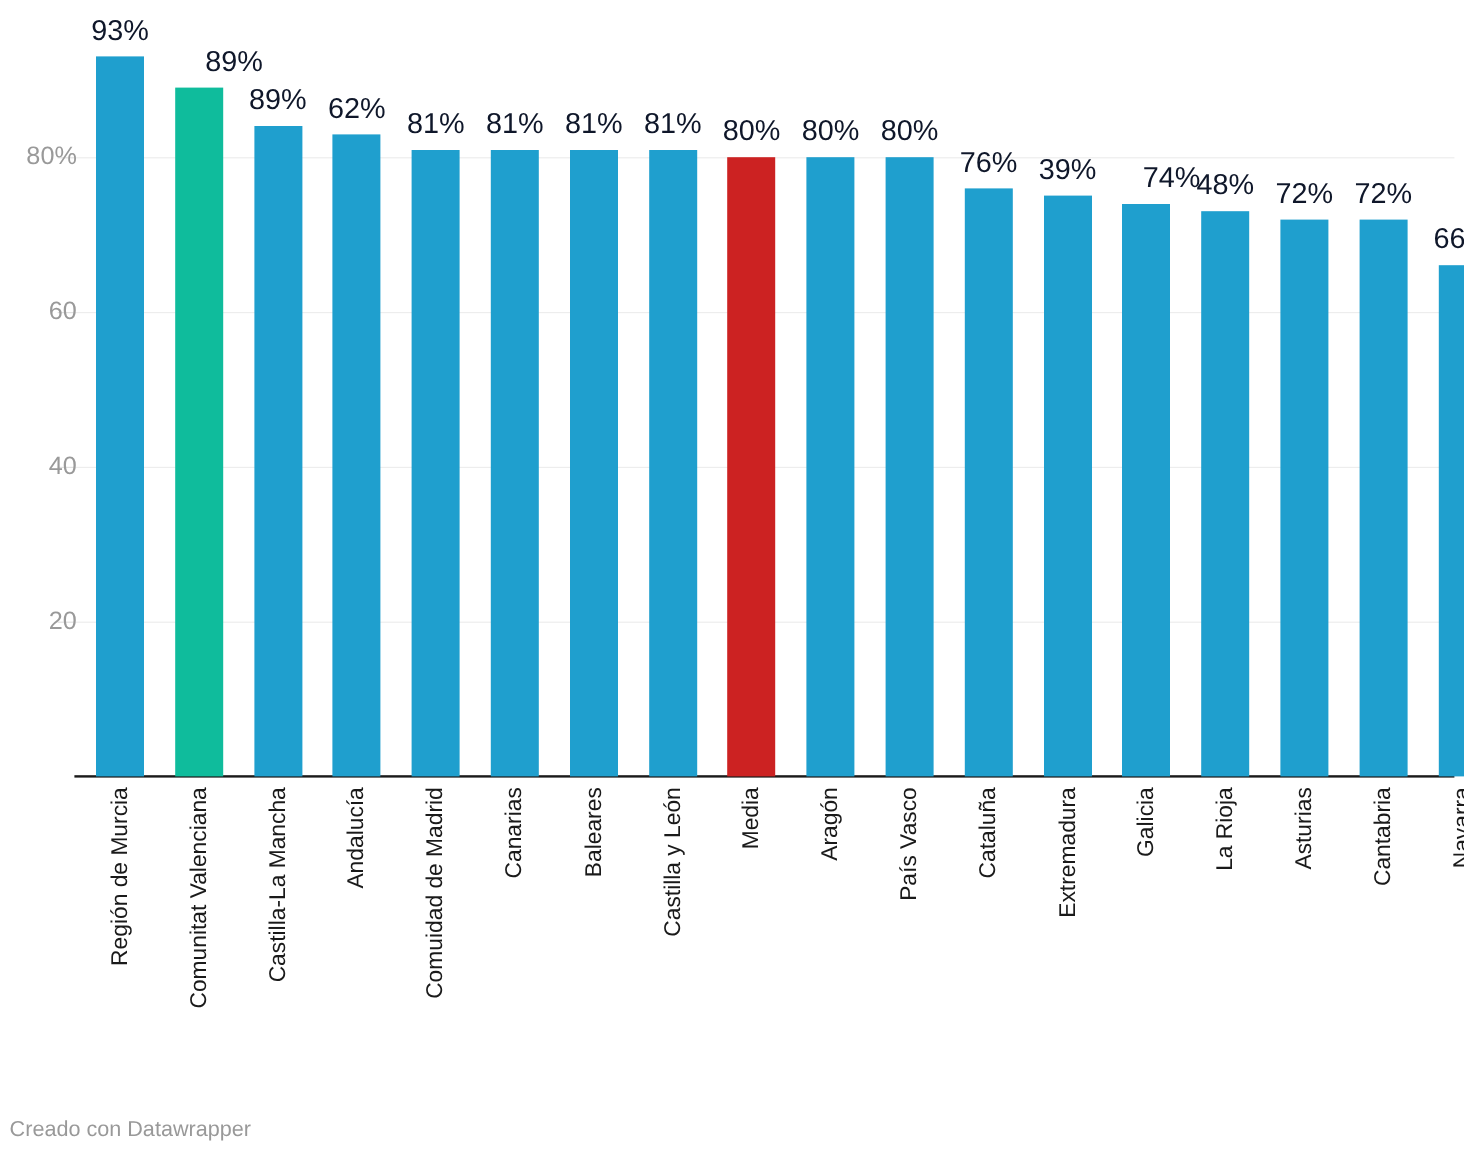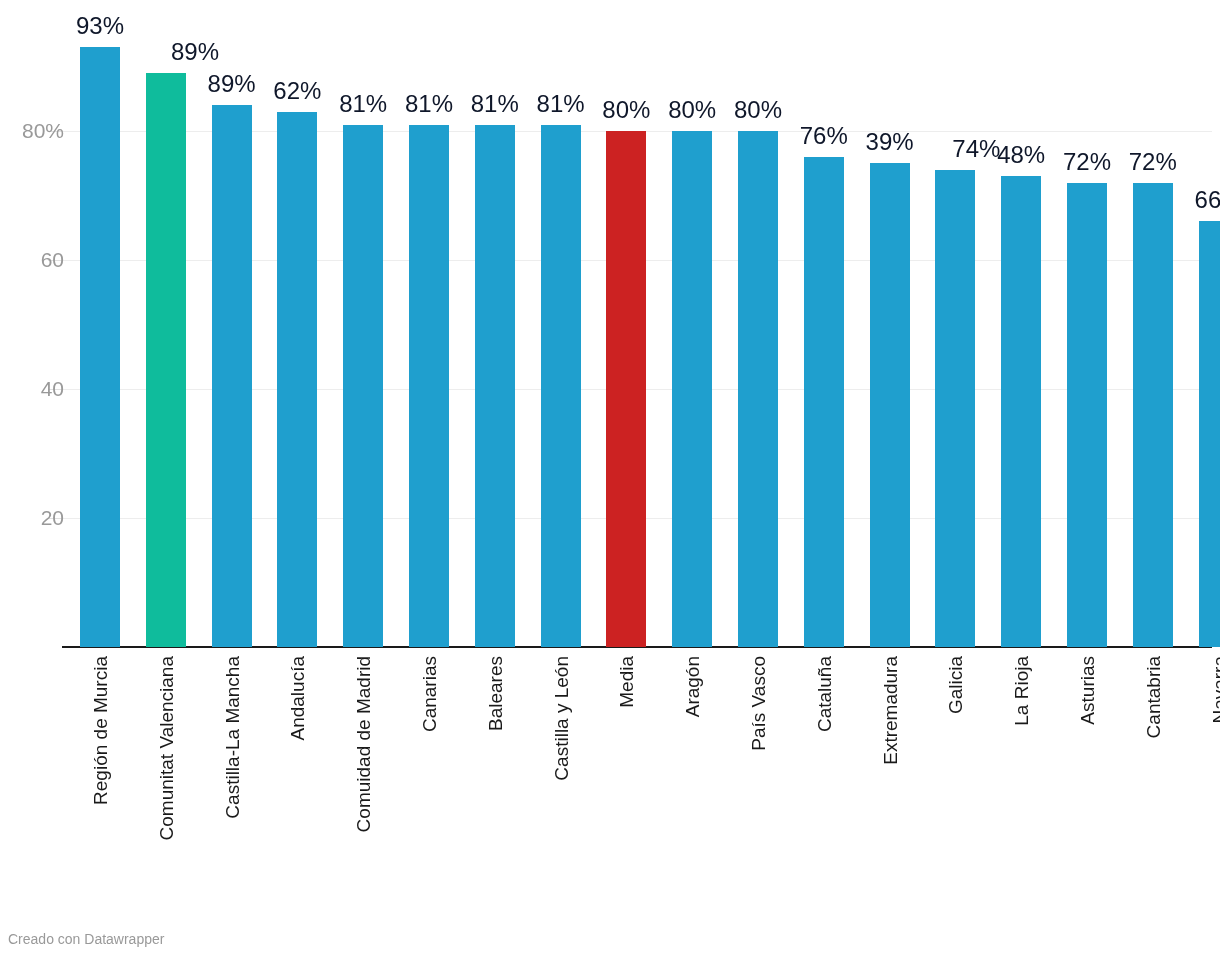--- a/index.html
+++ b/index.html
@@ -110,21 +110,21 @@
     color: #1a1a1a;
     line-height: 1;
     white-space: nowrap;
   }
 
   
   #footer {
     position: absolute;
     left: 8px;
     top: 932px;
-    font-size: 14px;
+    font-size: 18px;
     color: #999999;
     line-height: 1;
     white-space: nowrap;
   }
 </style>
 </head>
 <body>
 
 <div id="chart-root">
 

